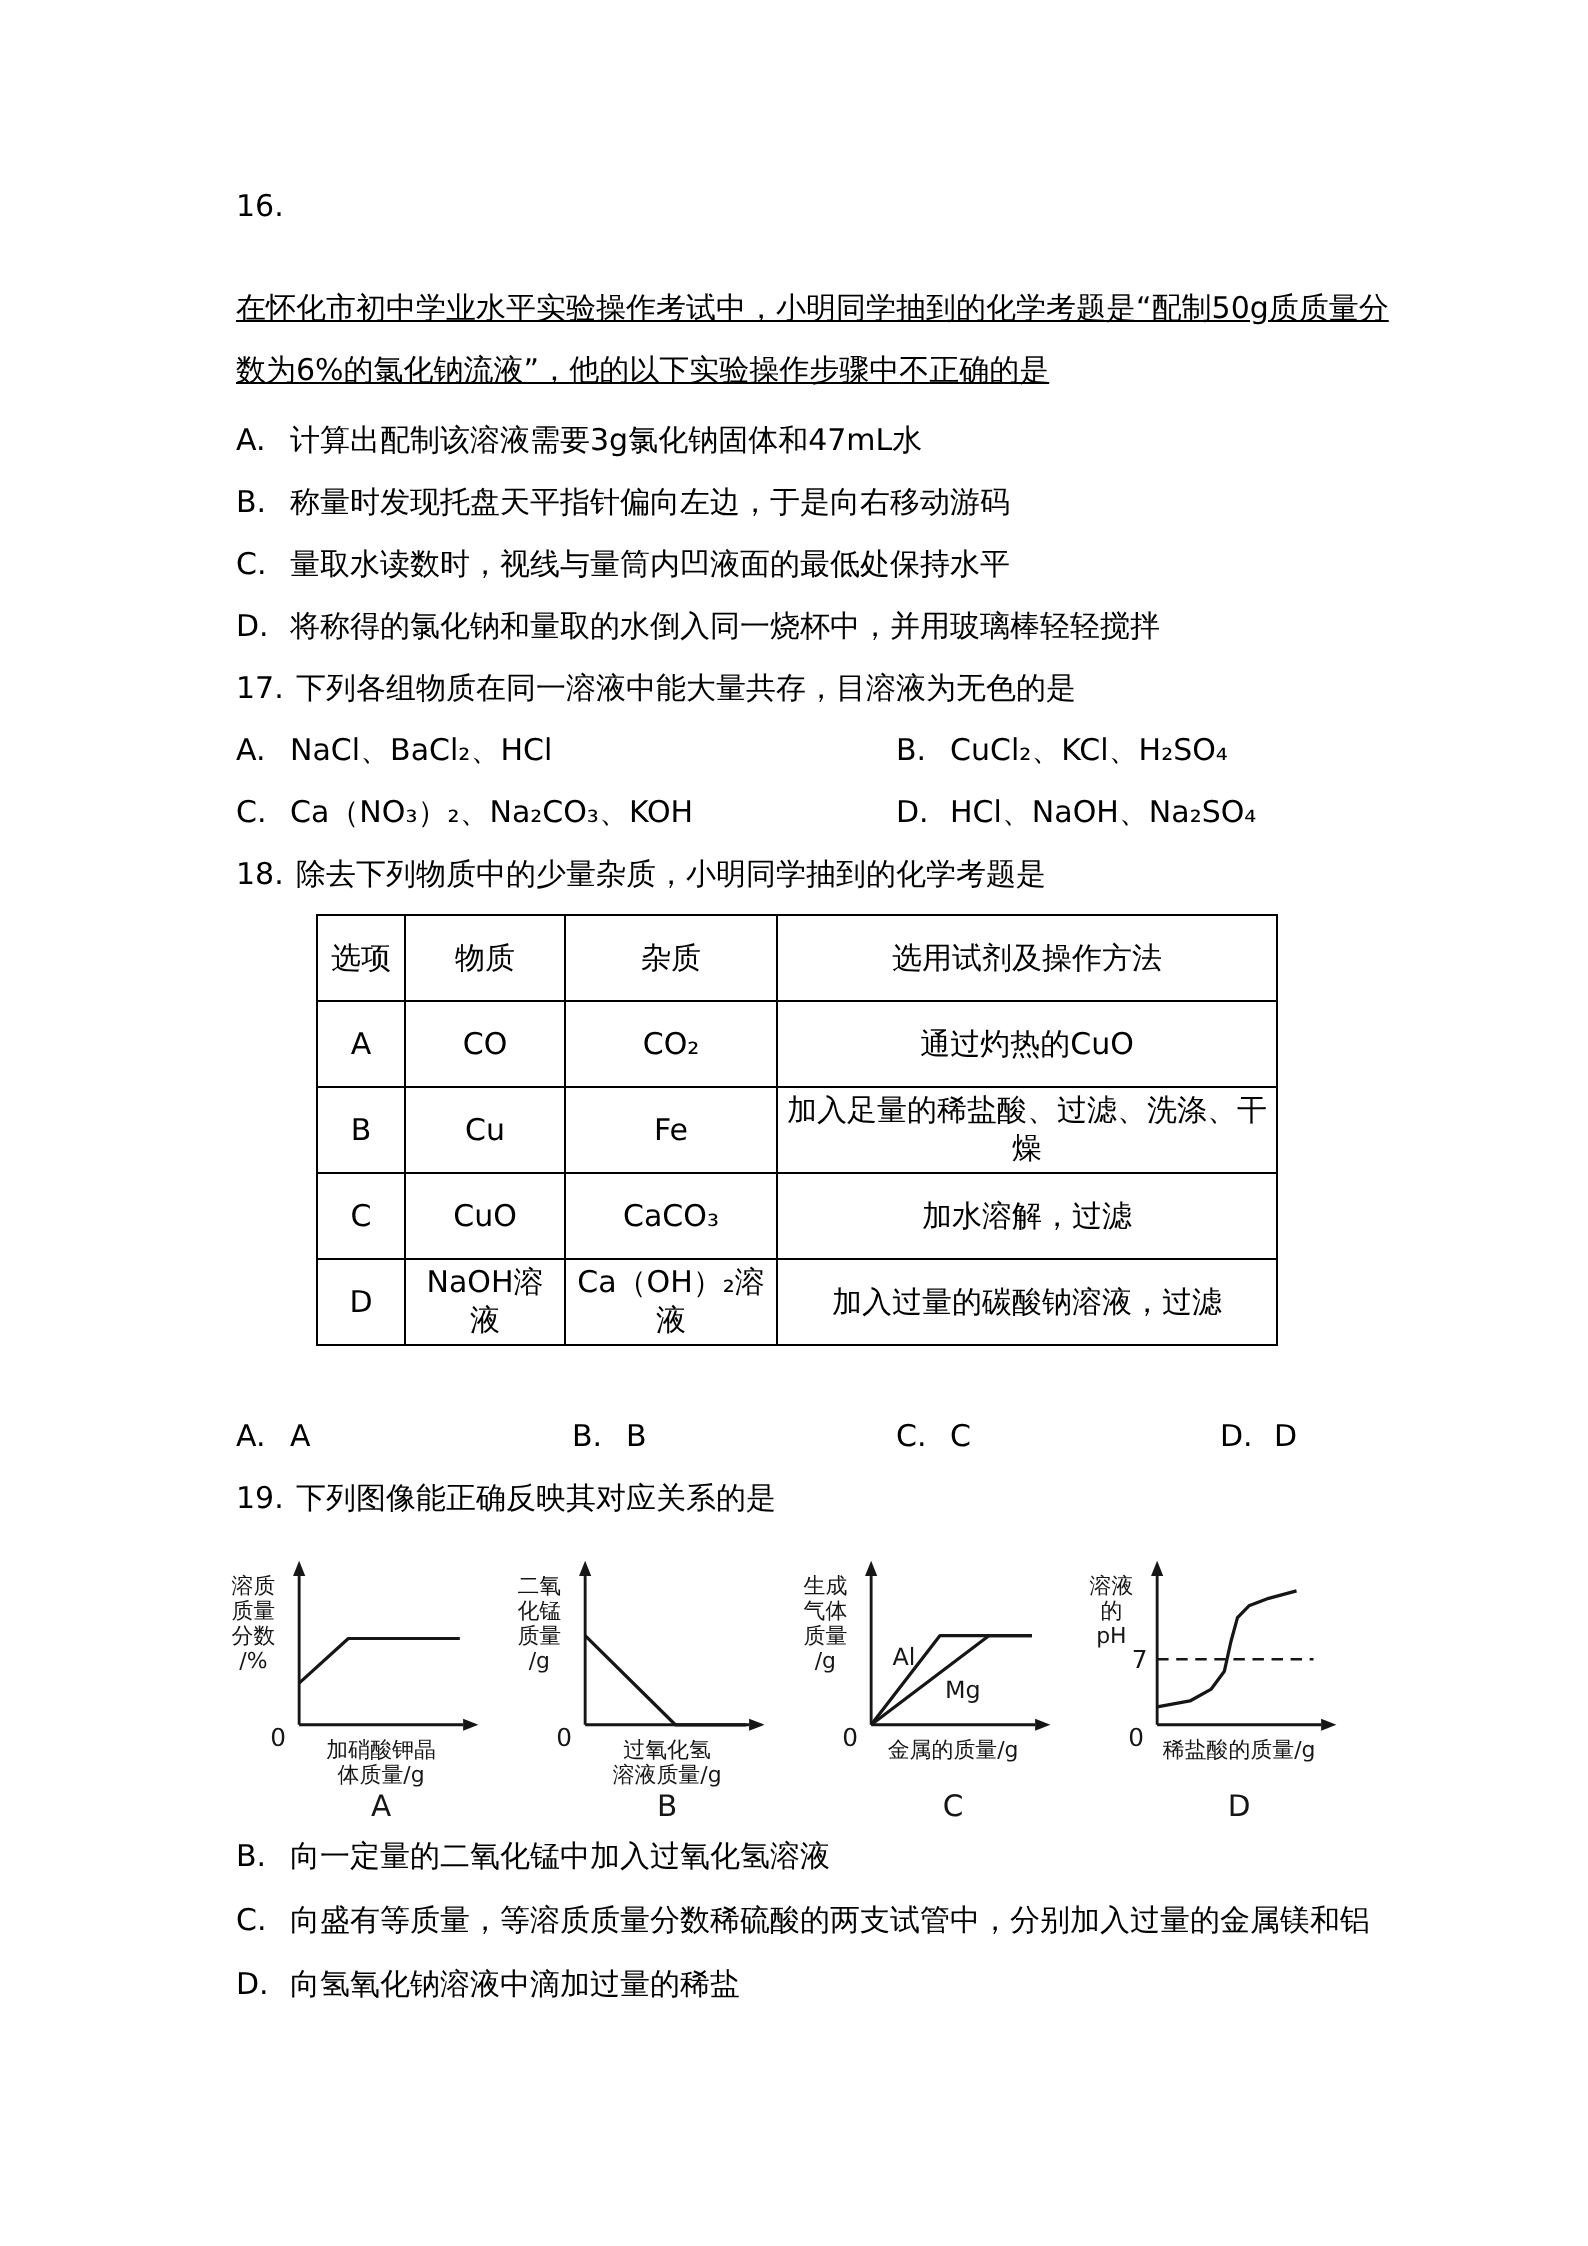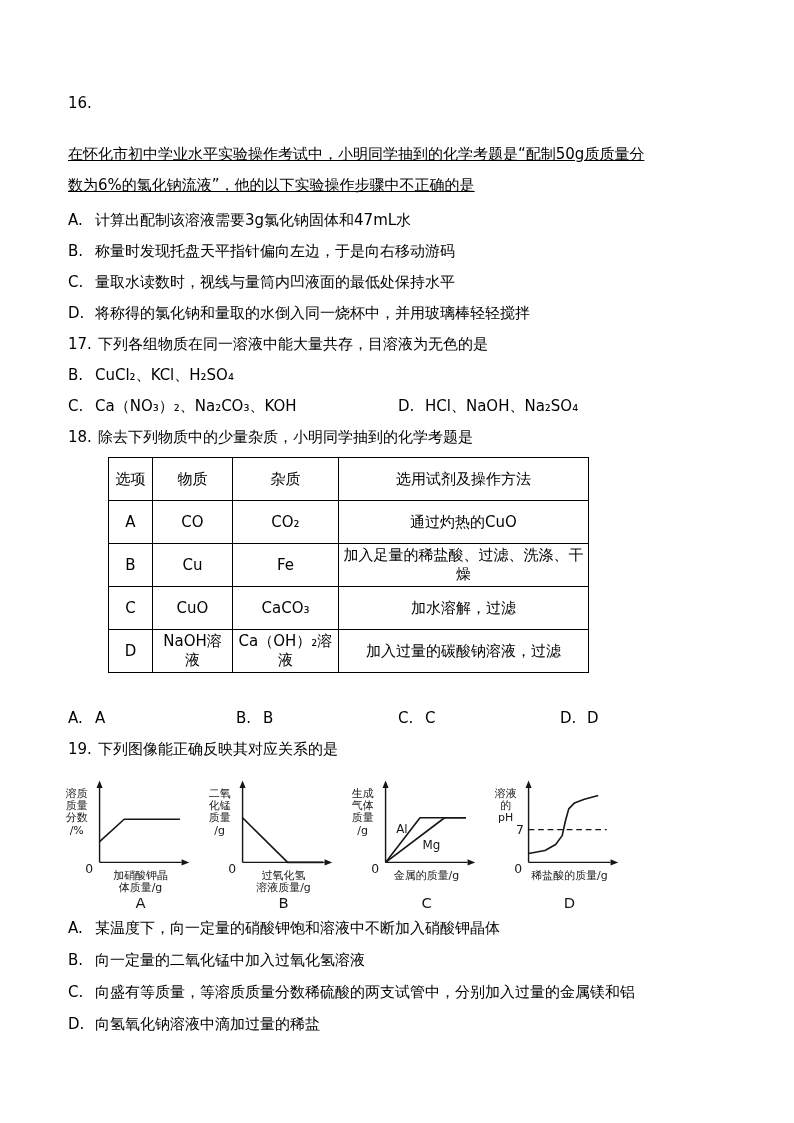--- a/index.html
+++ b/index.html
@@ -1,21 +1,21 @@
 <!DOCTYPE html>
 <html><head>
 <meta charset="utf-8">
 <style>
   html,body{margin:0;padding:0;}
   body{
     width:794px;height:1123px;background:#ffffff;color:#000;
     font-family:"DejaVu Sans",sans-serif;font-size:15px;
     position:relative;overflow:hidden;
   }
-  .page{padding:88px 80px 0 68px;box-sizing:border-box;}
+  .page{padding:88px 80px 0 118px;box-sizing:border-box;}
   .line{line-height:31px;white-space:nowrap;}
   .stem{width:582px;line-height:31px;margin-top:20px;text-decoration:underline;}
   .qnum{display:inline-block;min-width:30px;}
   .olabel{display:inline-block;width:27px;}
   .opts16{margin-top:4px;}
   .pair{display:flex;}
   .pair .cell-a{width:330px;}
   table.q18{
     border-collapse:collapse;margin-top:4px;width:480px;table-layout:fixed;margin-left:40px;
   }
@@ -54,20 +54,23 @@
     </div>
     <div class="line">
       <span class="olabel">D.</span><span>将称得的氯化钠和量取的水倒入同一烧杯中，并用玻璃棒轻轻搅拌</span>
     </div>
   </div>
 
   <div class="line">
     <span class="qnum">17.</span><span>下列各组物质在同一溶液中能大量共存，目溶液为无色的是</span>
   </div>
   <div class="pair line">
+    <div class="cell-a">
+      <span class="olabel">A.</span><span>NaCl、BaCl₂、HCl</span>
+    </div>
     <div>
       <span class="olabel">B.</span><span>CuCl₂、KCl、H₂SO₄</span>
     </div>
   </div>
   <div class="pair line">
     <div class="cell-a">
       <span class="olabel">C.</span><span>Ca（NO₃）₂、Na₂CO₃、KOH</span>
     </div>
     <div>
       <span class="olabel">D.</span><span>HCl、NaOH、Na₂SO₄</span>
@@ -198,23 +201,20 @@
         <text x="95" y="117" font-size="11.5" fill="#161616" text-anchor="middle">稀盐酸的质量/g</text>
         <line x1="52" y1="65.68" x2="134" y2="65.68" stroke="#161616" stroke-width="1.3" stroke-dasharray="6 4"></line>
         <text x="47" y="70.18" font-size="13" fill="#161616" text-anchor="end">7</text>
         <polyline points="52,90.64 69.2,87.52 80.38,81.28 87.25999999999999,71.92 90.7,56.31999999999999 94.14,43.84 100.16,37.599999999999994 110.48,33.7 125.1,29.799999999999997" fill="none" stroke="#161616" stroke-width="1.7" stroke-linejoin="round"></polyline>
         <text x="95" y="148" font-size="15.5" fill="#161616" text-anchor="middle">D</text>
       </svg>
     </div>
 
   <div class="opts19">
     <div class="line">
-      <span class="olabel">A.</span><span>某温度下，向一定量的硝酸钾饱和溶液中不断加入硝酸钾晶体</span>
-    </div>
-    <div class="line">
       <span class="olabel">B.</span><span>向一定量的二氧化锰中加入过氧化氢溶液</span>
     </div>
     <div class="line">
       <span class="olabel">C.</span><span>向盛有等质量，等溶质质量分数稀硫酸的两支试管中，分别加入过量的金属镁和铝</span>
     </div>
     <div class="line">
       <span class="olabel">D.</span><span>向氢氧化钠溶液中滴加过量的稀盐</span>
     </div>
   </div>
 

